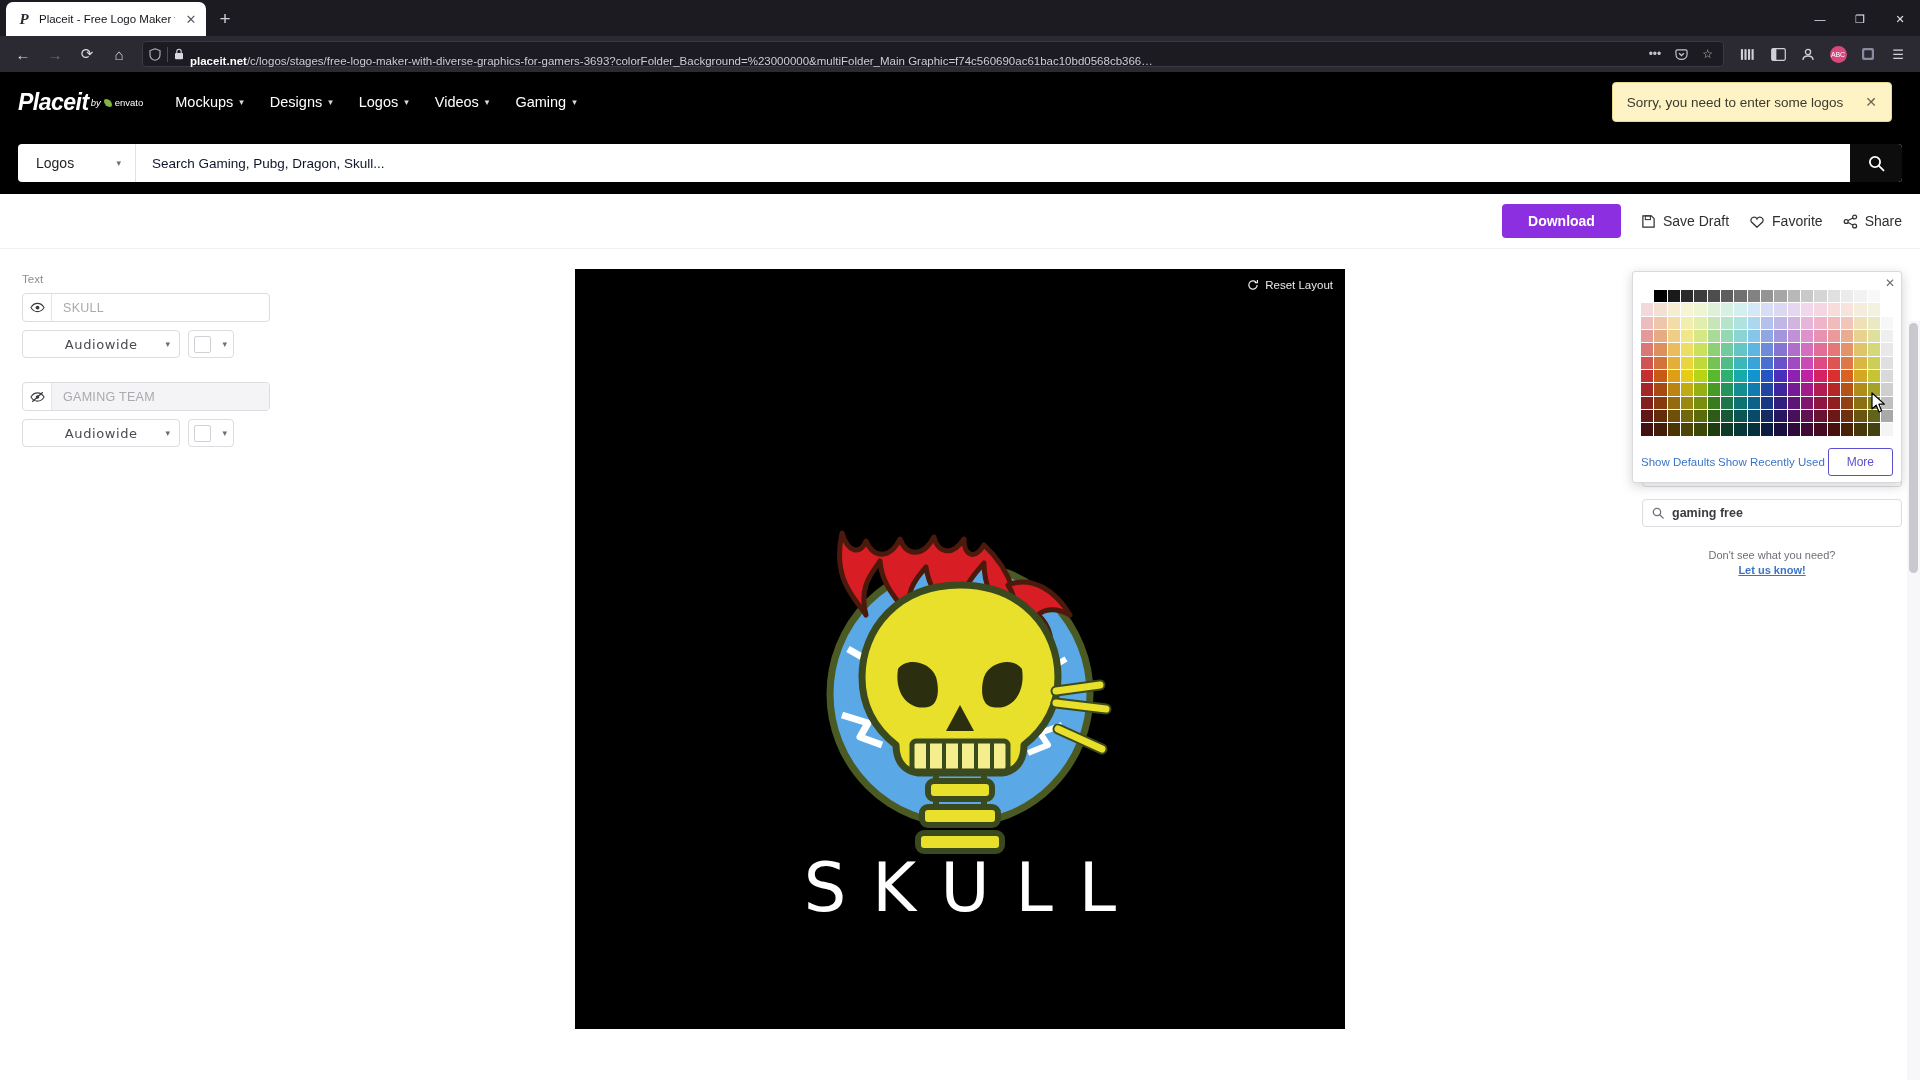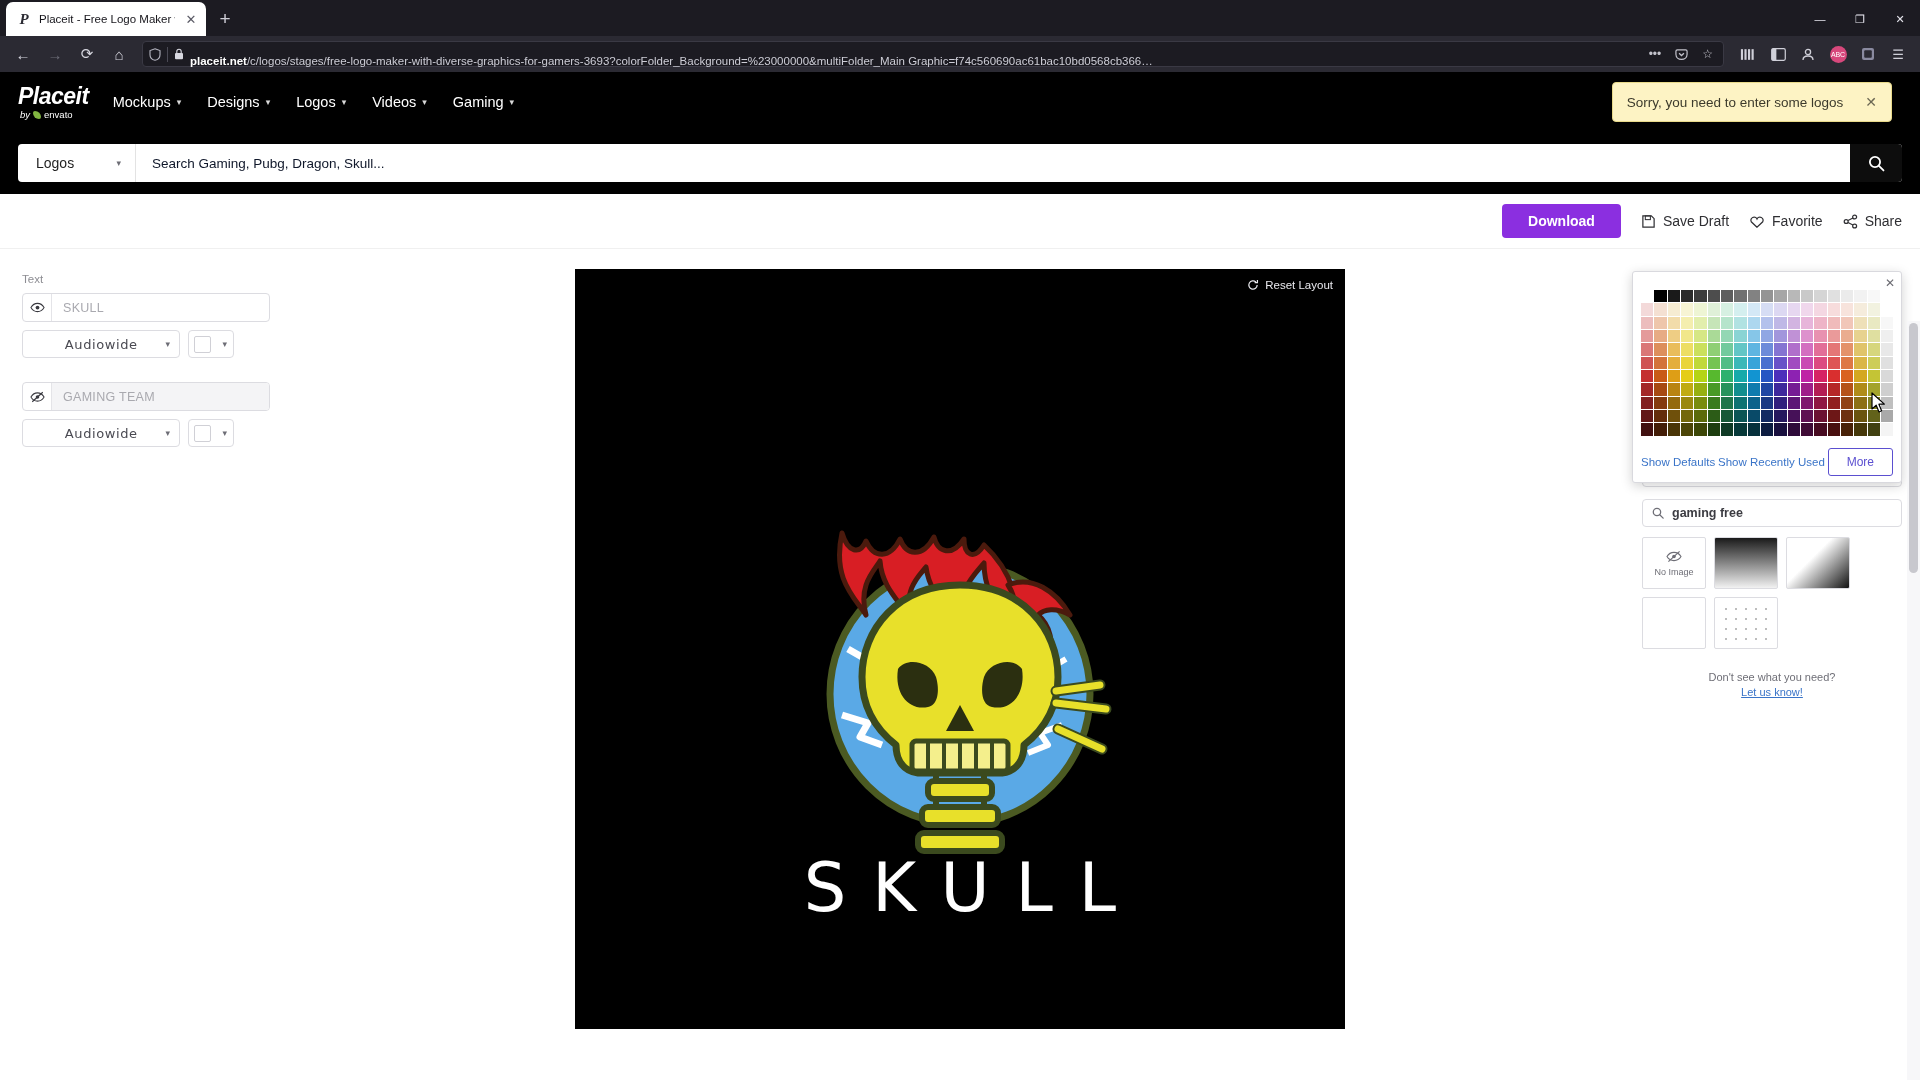--- a/index.html
+++ b/index.html
@@ -45,21 +45,21 @@
   .tbi { width: 28px; height: 26px; display: flex; align-items: center; justify-content: center; color: #d0d0d9; font-size: 13px; }
   .avatar-abc {
     width: 17px; height: 17px; border-radius: 50%; background: #d7487c; color: #fff;
     font-size: 7px; display: flex; align-items: center; justify-content: center; letter-spacing: -0.2px;
   }
   .win-ctrls { display: flex; align-items: center; gap: 0; margin-left: 6px; }
   .wc { width: 40px; height: 34px; display: flex; align-items: center; justify-content: center; color: #e6e6ee; font-size: 11px; }
 
   
   .site-header { height: 60px; background: #000000; display: flex; align-items: center; padding: 0 18px; position: relative; }
-  .logo { display: flex; flex-direction: column; margin-right: 24px; line-height: 1; }
+  .logo { display: flex; flex-direction: row; margin-right: 32px; line-height: 1; }
   .logo-main { font-size: 23px; font-weight: bold; font-style: italic; color: #ffffff; letter-spacing: -0.5px; font-family: "Liberation Sans", sans-serif; }
   .logo-sub { font-size: 9.5px; color: #ffffff; display: flex; align-items: center; gap: 3px; margin-top: 2px; padding-left: 2px; }
   .logo-sub i { font-style: italic; }
   .envato-dot { width: 8px; height: 8px; background: #82b541; border-radius: 2px 6px 2px 6px; display: inline-block; }
   .mainnav { display: flex; align-items: flex-start; gap: 26px; }
   .navitem { color: #ffffff; font-size: 14.5px; display: flex; align-items: center; gap: 6px; white-space: nowrap; }
   .caret { font-size: 9px; opacity: 0.85; }
 
   .toast {
     position: absolute; right: 28px; top: 10px; height: 40px;
@@ -124,21 +124,21 @@
   .rp-search span.q { font-size: 12.5px; color: #3c3c42; font-weight: bold; }
   .bg-grid { display: flex; flex-wrap: wrap; gap: 8px; margin-top: 10px; width: 210px; }
   .bg-item { width: 64px; height: 52px; border: 1px solid #dcdce1; border-radius: 2px; display: flex; flex-direction: column; align-items: center; justify-content: center; gap: 4px; background: #fff; }
   .bg-item.noimg { color: #6e6e76; font-size: 9px; }
   .bg-grad-1 { background: linear-gradient(180deg,#1a1a1a 0%,#f2f2f2 100%); }
   .bg-grad-2 { background: linear-gradient(135deg,#ffffff 40%,#111111 100%); }
   .bg-plain { background: #ffffff; }
   .bg-dots { background:#ffffff; position:relative; }
   .bg-dots::after { content:""; position:absolute; inset:6px; background-image: radial-gradient(#bdbdbd 1px, transparent 1px); background-size: 10px 10px; }
   .helper { margin-top: 22px; text-align: center; font-size: 11px; color: #6f6f77; }
-  .helper a { color: #3a74c8; text-decoration: underline; display: block; margin-top: 3px; }
+  .helper a { color: #3a74c8; text-decoration: underline; display: block; margin-top: 3px; font-weight: bold; }
 
   
   .color-popup {
     position: absolute; left: 2px; top: 22px; width: 270px; background: #ffffff;
     border: 1px solid #d9d9de; border-radius: 3px; box-shadow: 0 3px 12px rgba(0,0,0,0.18);
     padding: 8px 8px 6px 8px; z-index: 30;
   }
   .cp-close { position: absolute; right: 6px; top: 4px; font-size: 12px; color: #6b6b72; }
   .cp-grid { display: grid; grid-template-columns: repeat(19, 1fr); gap: 1px; margin-top: 10px; }
   .cp-cell { width: 100%; aspect-ratio: 1/1; }
@@ -456,34 +456,20 @@
     </div>
 
     <div class="rp-search">
       <svg width="12" height="12" viewBox="0 0 14 14">
           <circle cx="5.8" cy="5.8" r="4.3" fill="none" stroke="#6f6f77" stroke-width="1.5"></circle>
           <path d="M9 9l4 4" stroke="#6f6f77" stroke-width="1.5" stroke-linecap="round"></path>
         </svg>
       <span class="q">gaming free</span>
     </div>
 
-    <div class="bg-grid">
-      <div class="bg-item noimg">
-        <svg width="16" height="13" viewBox="0 0 16 13">
-            <path d="M1 6.5C2.6 3.8 5.1 2.4 8 2.4s5.4 1.4 7 4.1c-1.6 2.7-4.1 4.1-7 4.1S2.6 9.2 1 6.5z" fill="none" stroke="#6e6e76" stroke-width="1.1"></path>
-            <circle cx="8" cy="6.5" r="1.8" fill="#6e6e76"></circle>
-            <path d="M2.4 11.6 13.6 1.4" stroke="#6e6e76" stroke-width="1.2"></path>
-          </svg>
-        <span>No Image</span>
-      </div>
-      <div class="bg-item bg-grad-1"></div>
-      <div class="bg-item bg-grad-2"></div>
-      <div class="bg-item bg-plain"></div>
-      <div class="bg-item bg-dots"></div>
-    </div>
 
     <div class="mini-scroll" style="position:absolute;right:6px;top:440px;height:175px;">
       <div class="mthumb" style="top:10px;height:60px;"></div>
     </div>
 
     <div class="helper">
       <span>Don't see what you need?</span>
       <a href="#">Let us know!</a>
     </div>
 

